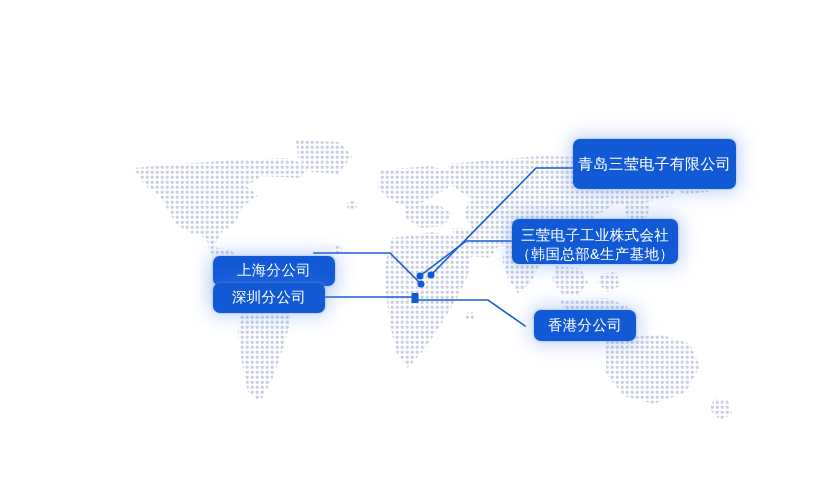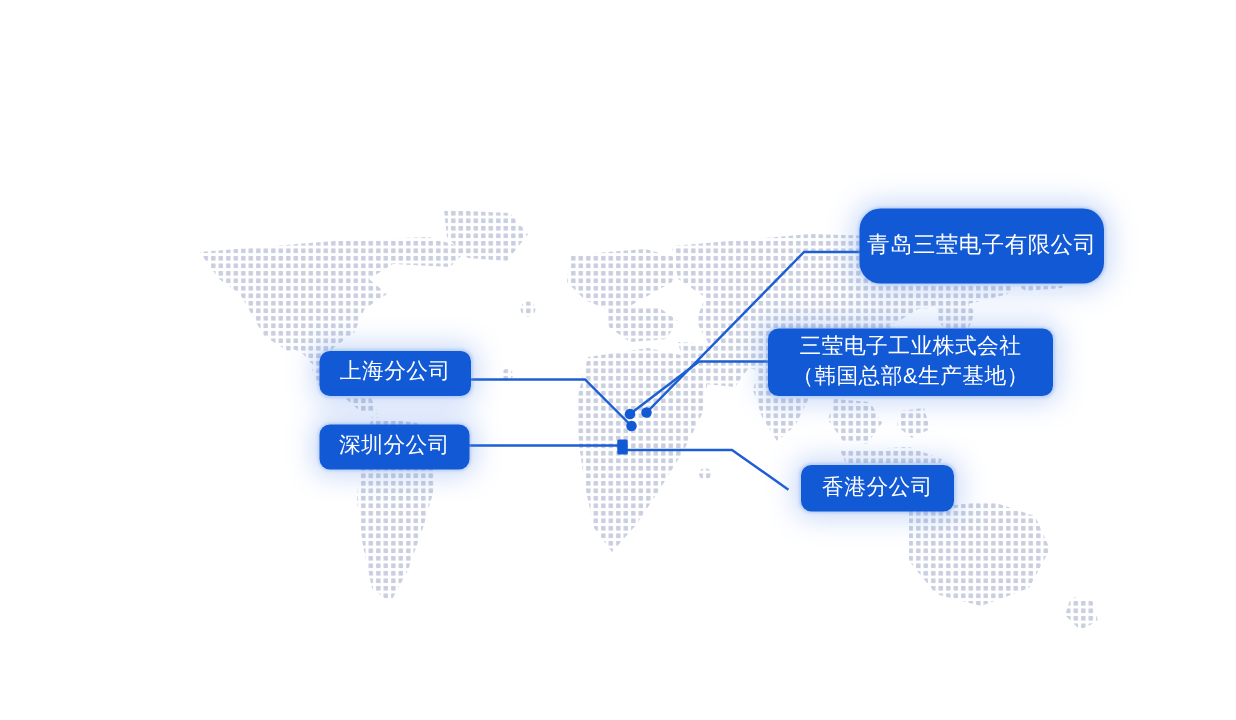--- a/index.html
+++ b/index.html
@@ -61,33 +61,33 @@
                0 0 2px 1px rgba(120,165,240,0.35);
     box-sizing:border-box;
     white-space:nowrap;
   }
   .label-box .ln{display:block;}
 
   #label-qingdao{
     left:573px;top:139px;width:163px;height:50px;
     font-size:15px;
     padding:0 10px;
-    border-radius:14px;
   }
   #label-korea{
-    left:512px;top:219px;width:190px;height:45px;
+    left:512px;top:219px;width:166px;height:45px;
     font-size:14.5px;
     padding:0 8px;
+    justify-content:flex-end;
   }
   #label-shanghai{
-    left:213px;top:234px;width:101px;height:30px;
+    left:213px;top:256px;width:122px;height:30px;
     font-size:14.5px;
   }
   #label-shenzhen{
-    left:213px;top:283px;width:100px;height:30px;
+    left:213px;top:283px;width:112px;height:30px;
     font-size:14.5px;
   }
   #label-hongkong{
     left:534px;top:310px;width:102px;height:31px;
     font-size:14.5px;
   }
 </style>
 </head>
 <body>
 

